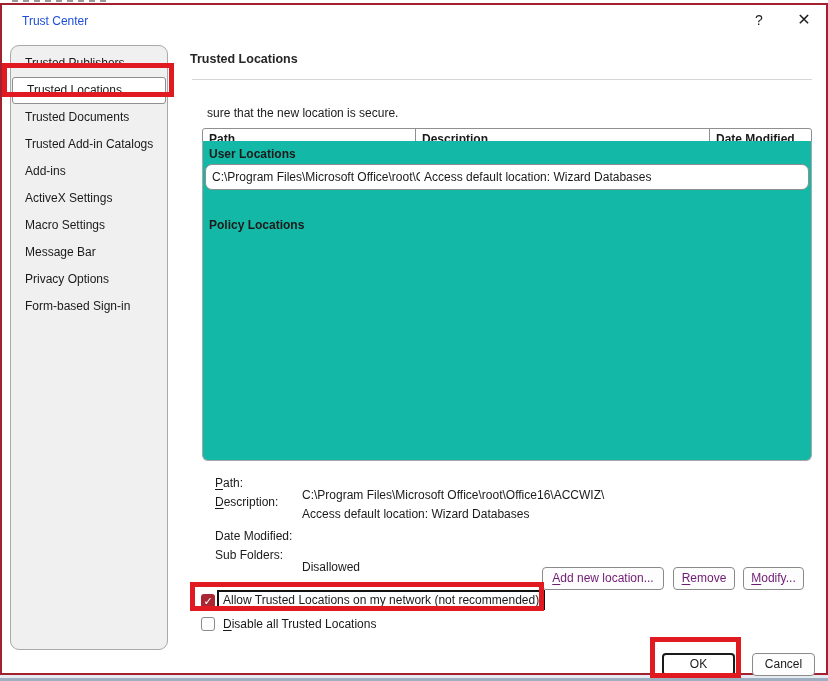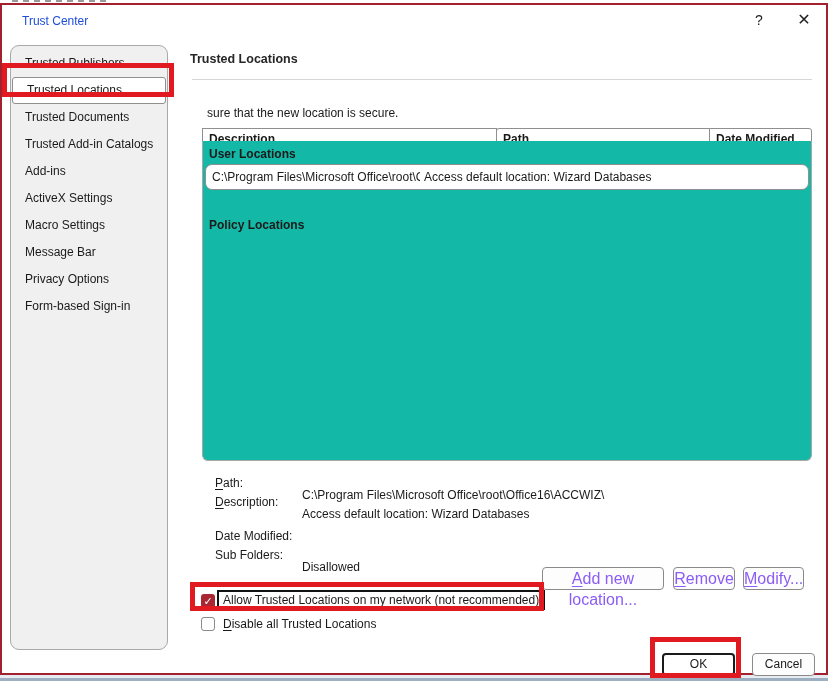--- a/index.html
+++ b/index.html
@@ -77,21 +77,21 @@
 
   
   .detail-label { position:absolute; left:213px; white-space:nowrap; }
   .detail-value { position:absolute; left:300px; white-space:nowrap;margin-top:12px; }
   .dy1 { top:471px; } .dy2 { top:490px; } .dy3 { top:524px; } .dy4 { top:543px; }
 
   
   .act-btn {
     position:absolute; top:562px; height:23px; line-height:21px; text-align:center;
     background:#fdfdfd; border:1px solid #8a8a8a; border-radius:4px; cursor:pointer;
-    font-size:16px; color:#8b5cf6;
+    font-size:12px; color:#701a75;
   }
   .b-add    { left:540px; width:122px; }
   .b-remove { left:671px; width:62px;  }
   .b-modify { left:741px; width:61px;  }
 
   
   .cb-box {
     position:absolute; width:14px; height:14px; border-radius:3px; cursor:pointer;
   }
   .cb1 { left:199px; top:589px; background:#a82733; color:#fff; font-size:11px; line-height:14px; text-align:center; }
@@ -147,22 +147,22 @@
     <div class="item">Message Bar</div>
     <div class="item">Privacy Options</div>
     <div class="item">Form-based Sign-in</div>
   </div>
 
   <div class="page-title">Trusted Locations</div>
   <div class="title-sep"></div>
   <div class="warn2">sure that the new location is secure.</div>
 
   <div class="tbl-header">
+    <div class="cell c-path">Path</div>
     <div class="cell c-desc">Description</div>
-    <div class="cell c-path">Path</div>
     <div class="cell c-date">Date Modified</div>
   </div>
 
   <div class="tbl-body">
     <div class="group-user">User Locations</div>
     <div class="tbl-row">
       <div class="r-path">C:\Program Files\Microsoft Office\root\Offic</div>
       <div class="r-desc">Access default location: Wizard Databases</div>
     </div>
     <div class="group-policy">Policy Locations</div>

